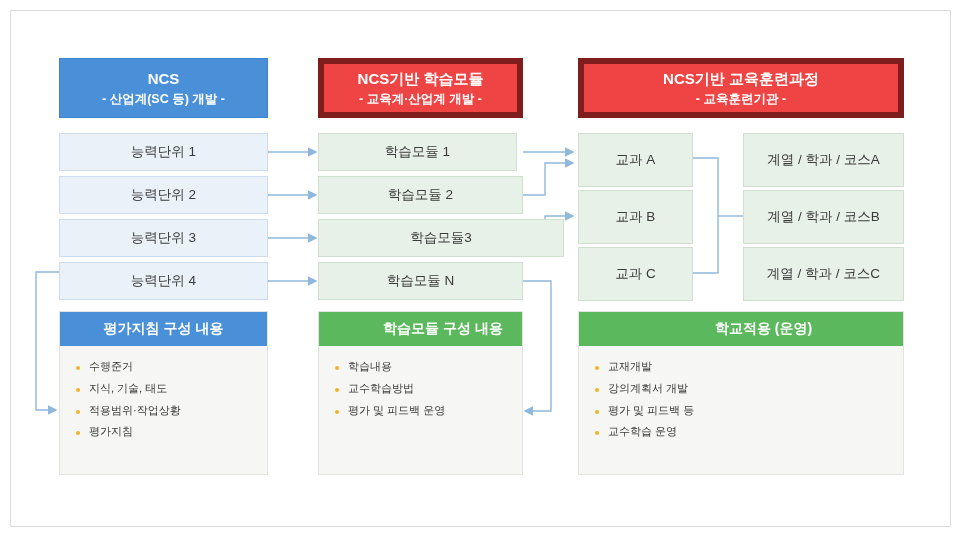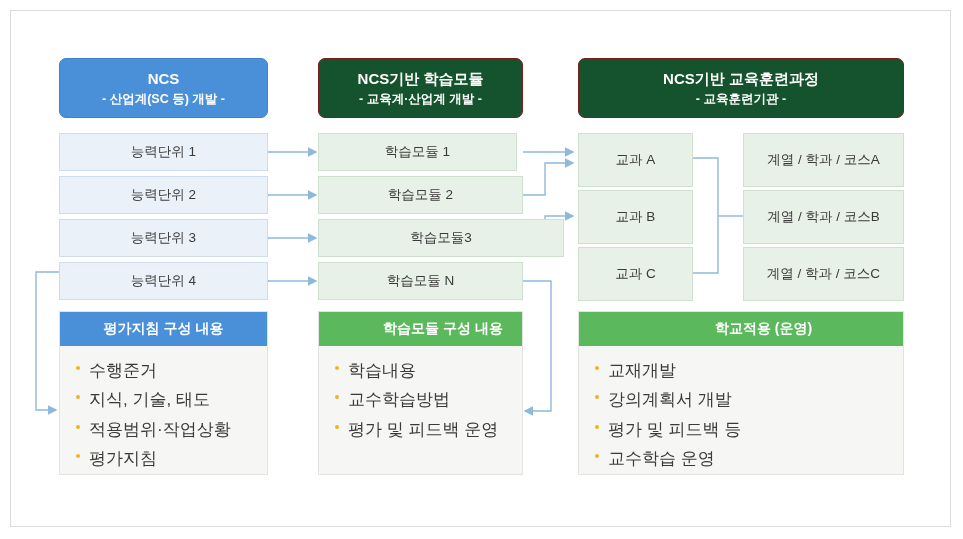--- a/index.html
+++ b/index.html
@@ -43,28 +43,27 @@
     justify-content: center;
     text-align: center;
   }
   
   .hdr {
     color: #ffffff;
     font-size: 15px;
     line-height: 1.45;
     font-weight: 700;
     flex-direction: column;
-    border-radius: 7px;
   }
   .hdr .sub {
     font-size: 12.5px;
     font-weight: 700;
   }
   .hdr-blue  { background: #4a90d9; border: 1px solid #3f82c8; }
-  .hdr-green { background: #14532d; border: 1px solid #7f1d1d; }
+  .hdr-green { background: #ef4444; border: 6px solid #7f1d1d; }
 
   
   .item {
     font-size: 13.5px;
     color: #3a3a3a;
   }
   .item-blue  { background: #eaf1f9; border: 1px solid #cdddee; }
   .item-green { background: #e8f1e8; border: 1px solid #cfe0cf; }
 
   
@@ -88,21 +87,21 @@
   .panel-hdr.green { background: #5cb85c; padding-left: 45px; }
   .panel ul {
     list-style: none;
     margin: 0;
     padding: 14px 0 0 16px;
   }
   .panel li {
     position: relative;
     padding-left: 13px;
     margin-bottom: 8px;
-    font-size: 17px;
+    font-size: 11px;
     color: #3a3a3a;
     line-height: 1.25;
   }
   .panel li::before {
     content: "";
     position: absolute;
     left: 0;
     top: 6px;
     width: 4px;
     height: 4px;

